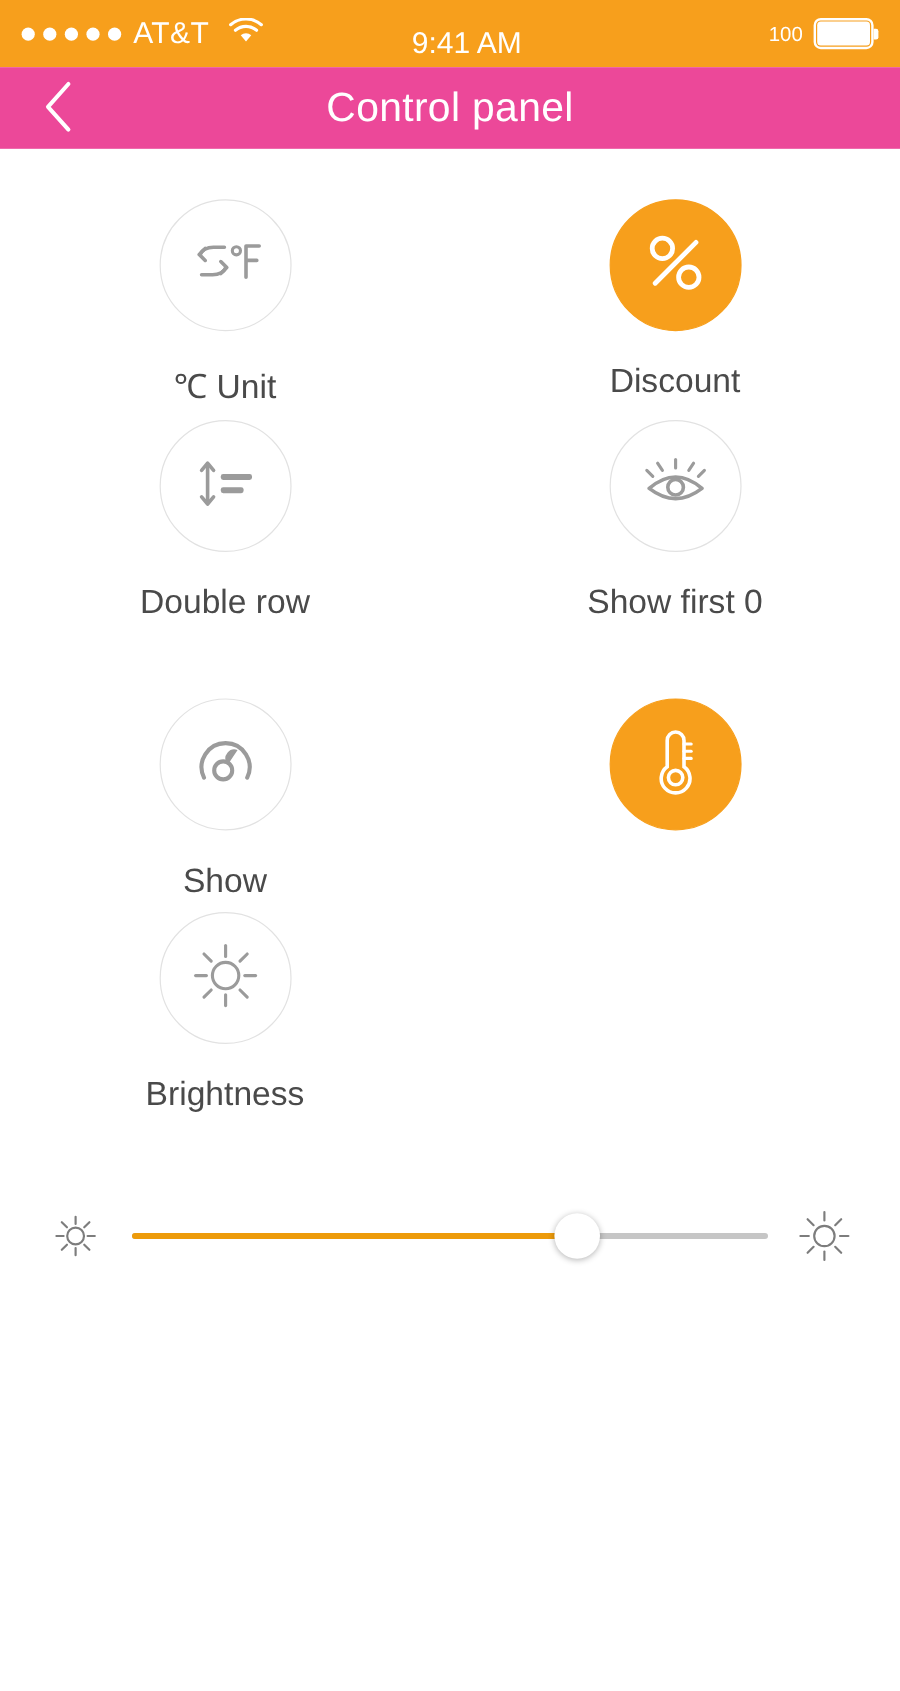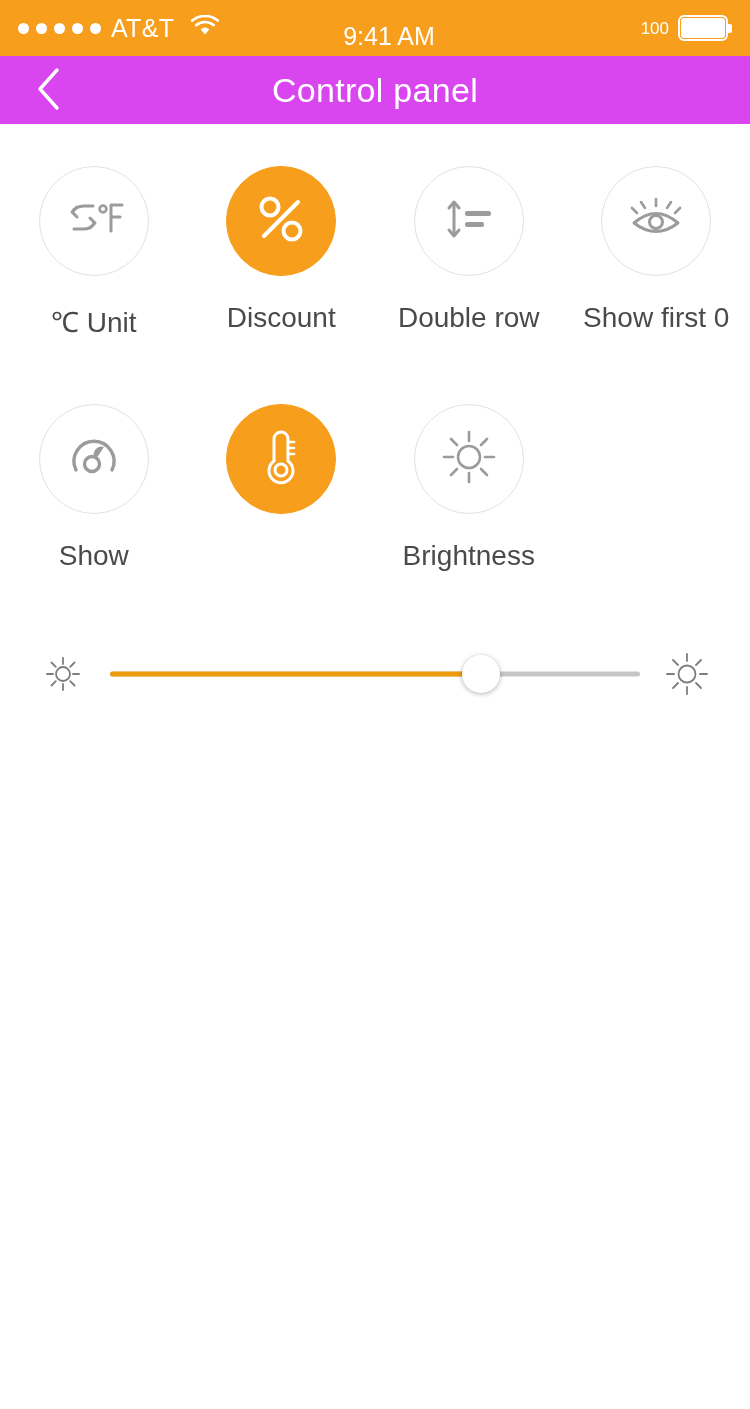--- a/index.html
+++ b/index.html
@@ -40,39 +40,39 @@
     position:absolute; left:0; top:0; width:50px; height:26px;
     border:2px solid #fff; border-radius:6px;
   }
   .batt-fill{ position:absolute; left:3px; top:3px; width:44px; height:20px; background:#fff; border-radius:3px; }
   .batt-cap{ position:absolute; right:0; top:9px; width:4px; height:9px; background:#fff; border-radius:0 2px 2px 0; }
 
   
   .navbar{
     position:relative;
     height:68px;
-    background:#d946ef;
+    background:#ec4899;
     display:flex; align-items:center;
   }
   .back-btn{
     position:absolute; left:10px; top:0;
     width:78px; height:68px;
     display:flex; align-items:center; justify-content:center;
     cursor:pointer; background:transparent; border:0;
   }
   .nav-title{
     width:100%; text-align:center;
     color:#fff; font-size:34px; font-weight:400; letter-spacing:.3px;
   }
 
   
   .grid{
     padding-top:42px;
     display:grid;
-    grid-template-columns:repeat(4,1fr);
+    grid-template-columns:repeat(2,1fr);
     row-gap:10px;
   }
   .cell{
     display:flex; flex-direction:column; align-items:center;
     cursor:pointer;
   }
   .circle{
     width:110px; height:110px; border-radius:50%;
     border:1px solid #e2e2e2;
     background:#fff;

